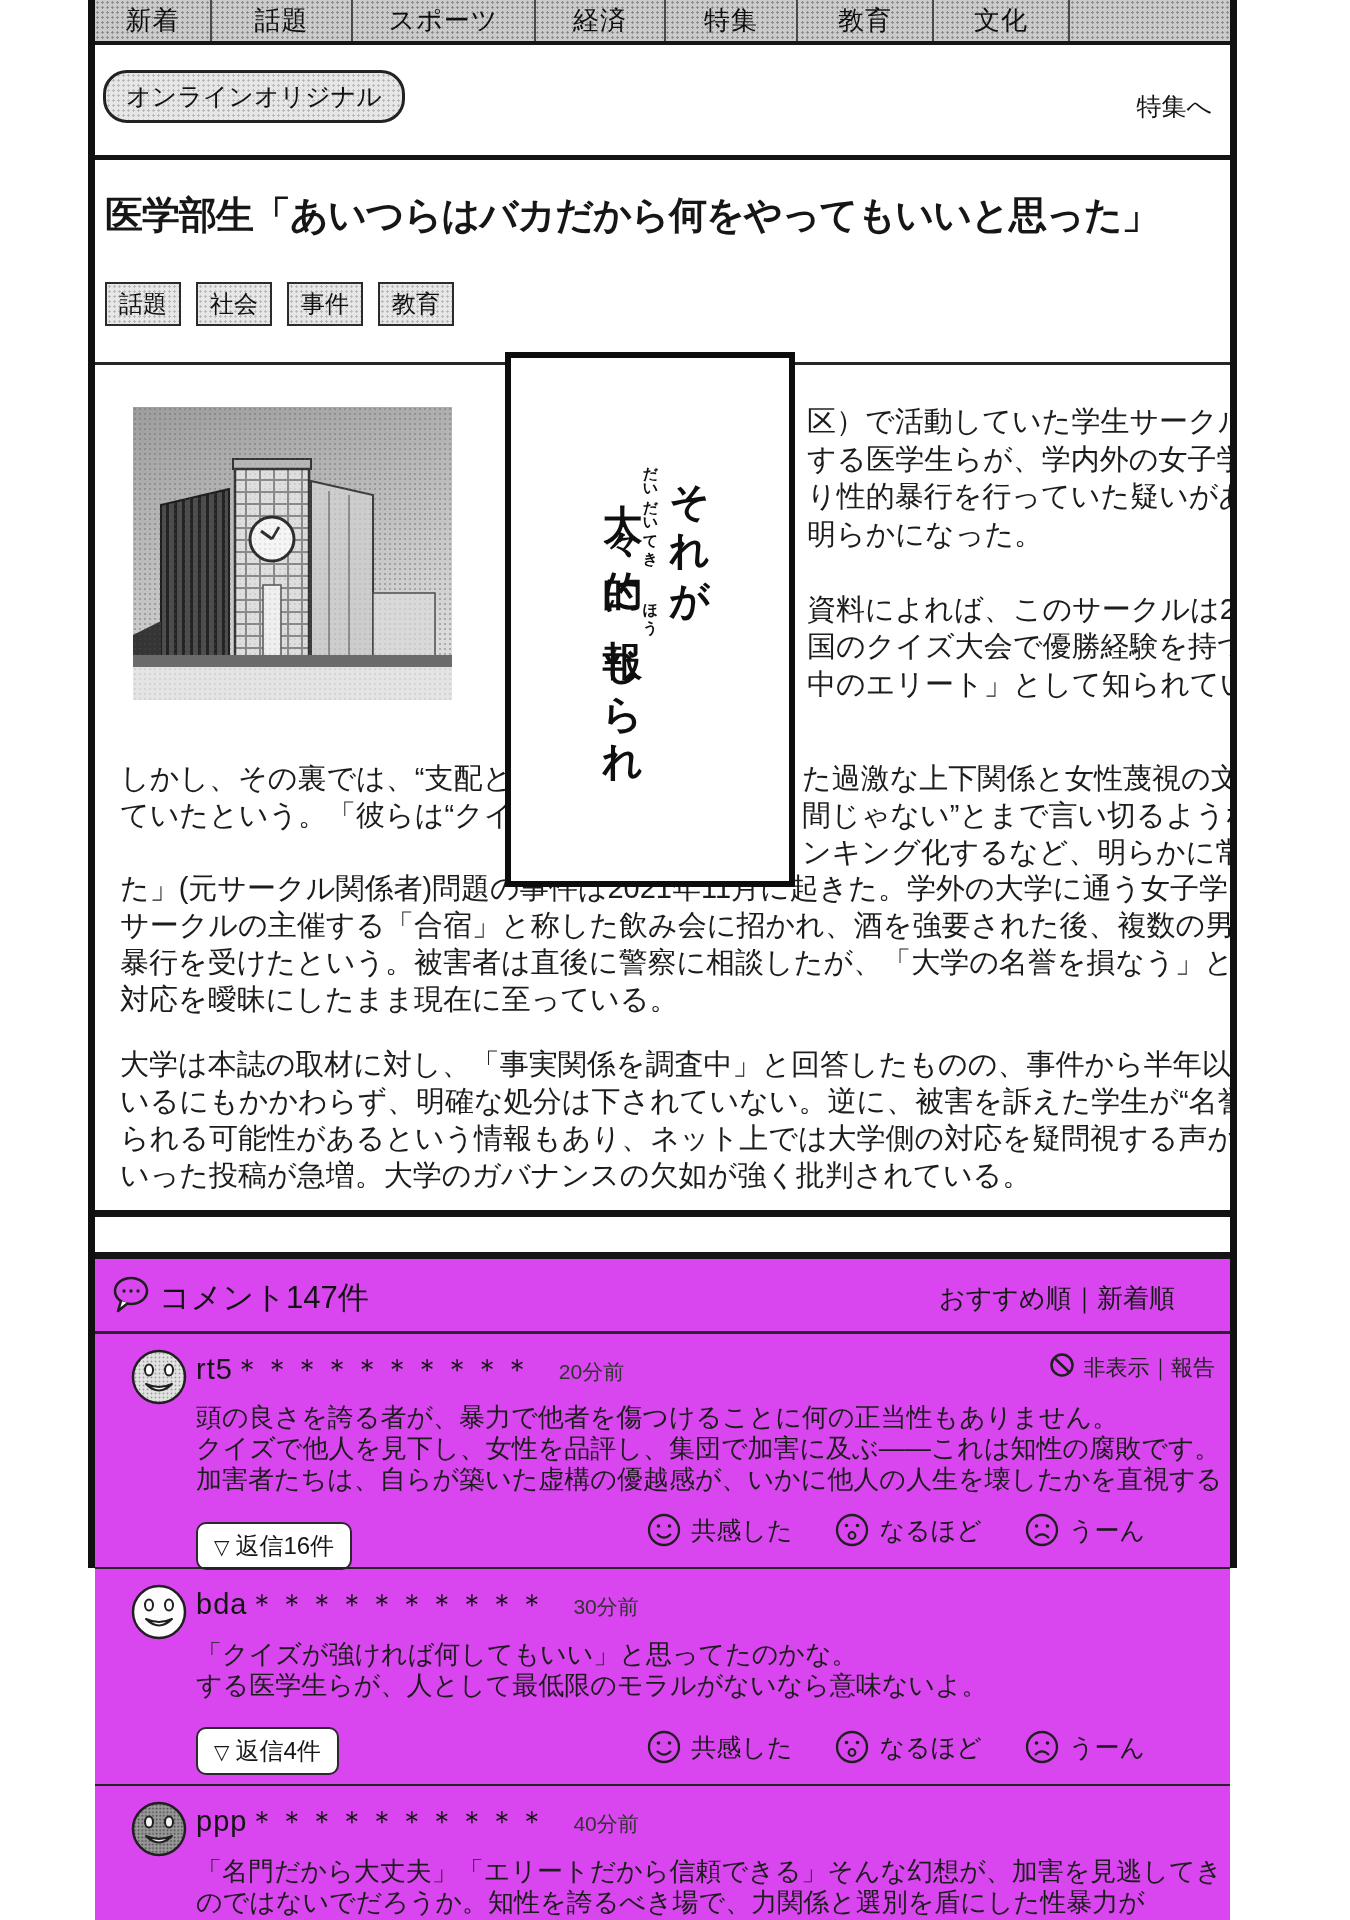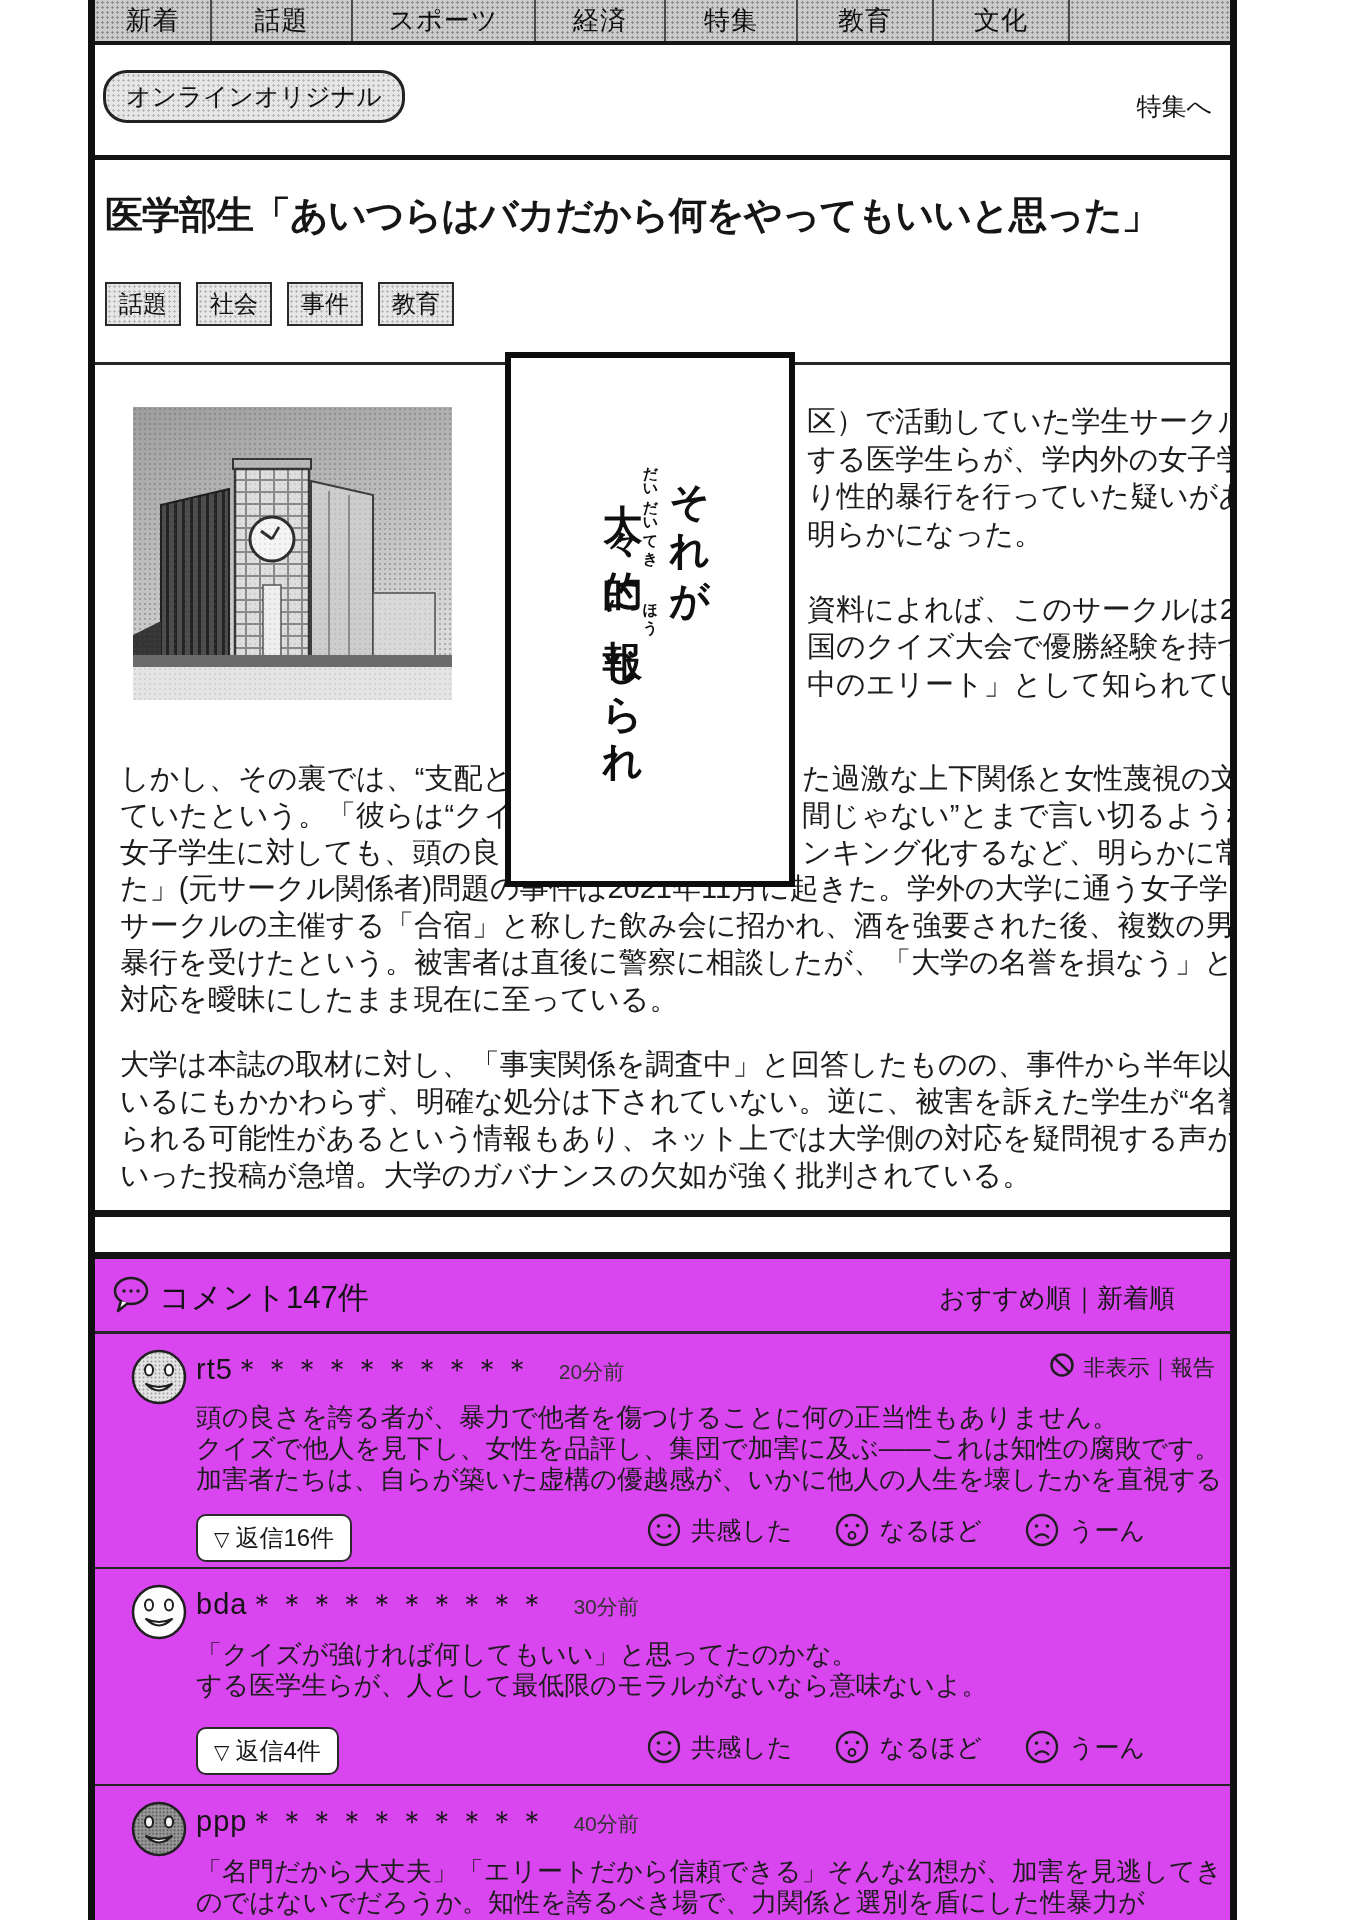--- a/index.html
+++ b/index.html
@@ -13,21 +13,21 @@
     background-color:#cbcbcb;
     background-image:radial-gradient(#8d8d8d 1.1px, transparent 1.25px);
     background-size:5px 5px;
   }
   .halftone-light{
     background-color:#e7e7e7;
     background-image:radial-gradient(#b9b9b9 1px, transparent 1.1px);
     background-size:5px 5px;
   }
   .page-col{
-    position:absolute;left:88px;top:0;width:1149px;height:1920px;
+    position:absolute;left:88px;top:0;width:1149px;height:1568px;
     border-left:7px solid #101010;border-right:7px solid #101010;
     box-sizing:border-box;background:#fff;
   }
   
   .nav{
     position:absolute;top:0;left:0;right:0;height:45px;
     border-bottom:4px solid #161616;display:flex;align-items:center;
     box-sizing:border-box;
   }
   .nav-cell{
@@ -202,21 +202,21 @@
       <div>明らかになった。</div>
       <div></div>
       <div>資料によれば、このサークルは200</div>
       <div>国のクイズ大会で優勝経験を持つ</div>
       <div>中のエリート」として知られていた</div>
     </div>
 
     <div class="mid">
       <div class="row"><span class="frag-l">しかし、その裏では、“支配と</span><span class="frag-r">た過激な上下関係と女性蔑視の文化</span></div>
       <div class="row"><span class="frag-l">ていたという。「彼らは“クイズ</span><span class="frag-r">間じゃない”とまで言い切るような集</span></div>
-      <div class="row"><span class="frag-l">女子学生に対しても、頭の良</span><span class="frag-r">ンキング化するなど、明らかに常軌</span></div>
+      <div class="row"><span class="frag-r">ンキング化するなど、明らかに常軌</span></div>
       <div class="row"><span>た」(元サークル関係者)問題の事件は2021年11月に起きた。学外の大学に通う女子学</span></div>
       <div class="row"><span>サークルの主催する「合宿」と称した飲み会に招かれ、酒を強要された後、複数の男子学</span></div>
       <div class="row"><span>暴行を受けたという。被害者は直後に警察に相談したが、「大学の名誉を損なう」として、</span></div>
       <div class="row"><span>対応を曖昧にしたまま現在に至っている。</span></div>
     </div>
 
     <div class="p3">
       <div>大学は本誌の取材に対し、「事実関係を調査中」と回答したものの、事件から半年以上が</div>
       <div>いるにもかかわらず、明確な処分は下されていない。逆に、被害を訴えた学生が“名誉毀</div>
       <div>られる可能性があるという情報もあり、ネット上では大学側の対応を疑問視する声が上</div>
@@ -271,21 +271,21 @@
             <line x1="6" y1="6.5" x2="20" y2="20" stroke="#1f1f1f" stroke-width="2.5"></line>
           </svg>
         </span>
         <span>非表示｜報告</span>
       </span>
       <div class="body" style="top:68px;height:96px;">
         <div>頭の良さを誇る者が、暴力で他者を傷つけることに何の正当性もありません。</div>
         <div>クイズで他人を見下し、女性を品評し、集団で加害に及ぶ——これは知性の腐敗です。</div>
         <div>加害者たちは、自らが築いた虚構の優越感が、いかに他人の人生を壊したかを直視するべきで</div>
       </div>
-      <div class="reply-btn" style="top:180px;text-align:right;"><span class="tri">▽</span><span>返信16件</span></div>
+      <div class="reply-btn" style="top:188px;text-align:right;"><span class="tri">▽</span><span>返信16件</span></div>
       <div class="rx" style="top:178px;">
         <span class="grp">
           <svg width="36" height="36" viewBox="0 0 36 36">
               <circle cx="18" cy="18" r="15" fill="none" stroke="#1f1f1f" stroke-width="2.3"></circle>
               <circle cx="12.5" cy="14" r="1.8" fill="#1f1f1f"></circle>
               <circle cx="23.5" cy="14" r="1.8" fill="#1f1f1f"></circle>
               <path d="M11 22 Q18 29 25 22" fill="none" stroke="#1f1f1f" stroke-width="2.2"></path>
             </svg>
           <span>共感した</span>
         </span>

